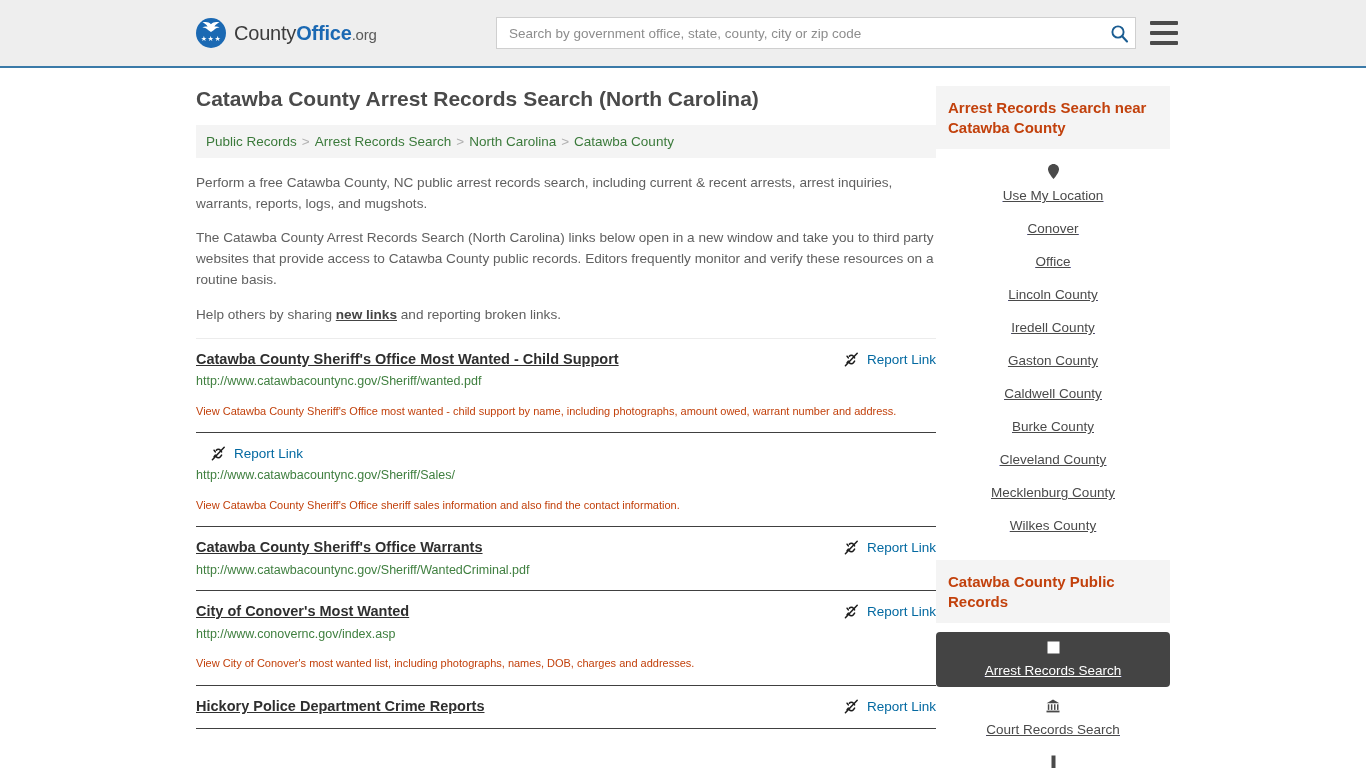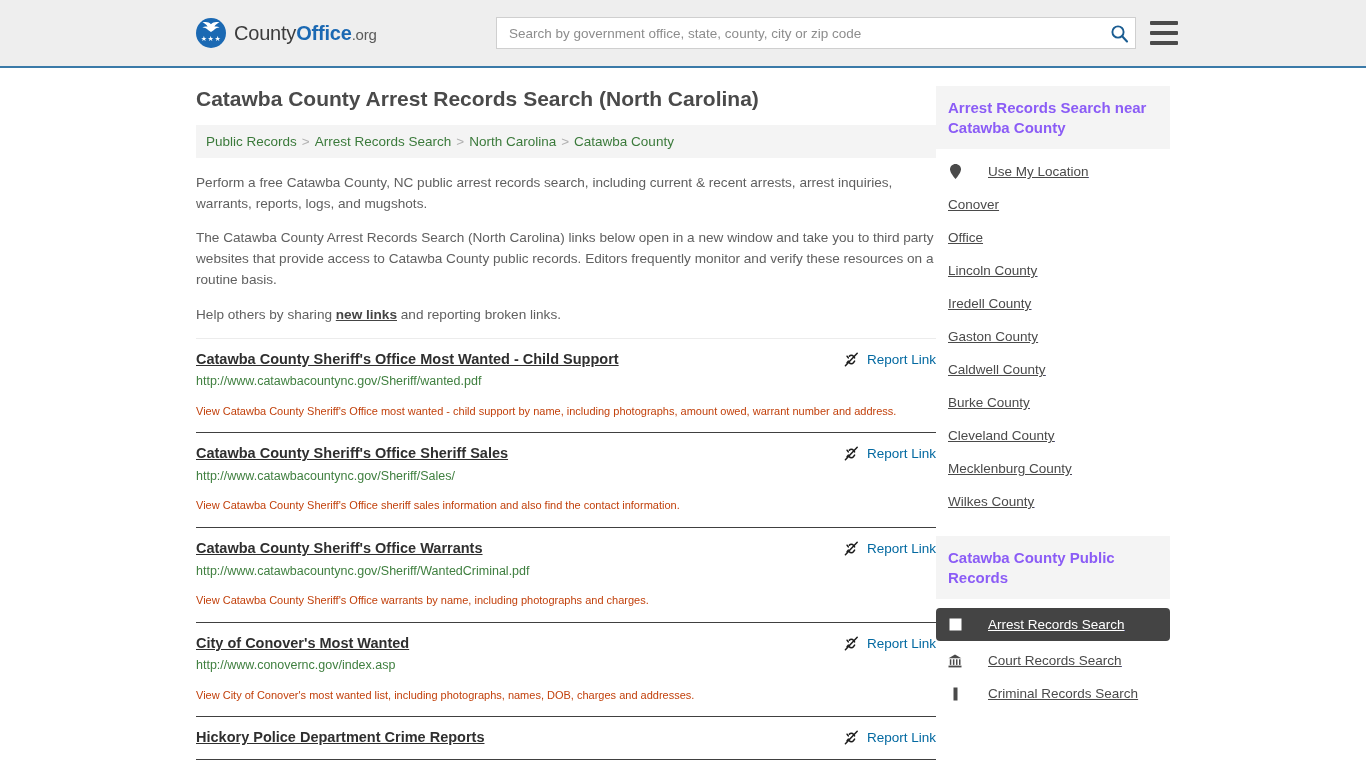--- a/index.html
+++ b/index.html
@@ -178,31 +178,32 @@
     margin-top: 13px;
   }
 
   
   .side-panel { margin-bottom: 18px; }
   .side-head {
     background: #f4f4f4;
     padding: 12px 12px;
     font-size: 15px;
     font-weight: bold;
-    color: #8b5cf6;
+    color: #c2410c;
     line-height: 1.3;
   }
   .side-links { padding-top: 6px; }
   .side-link {
     display: flex;
     align-items: center;
-    gap: 26px;
+    gap: 9px;
     padding: 9px 12px 9px 12px;
     font-size: 13.5px;
     cursor: pointer;
+    flex-direction: column;
   }
   .side-link .txt {
     color: #4a4a4a;
     text-decoration: underline;
   }
   .side-link.active {
     background: #444444;
     border-radius: 4px;
     margin: 3px 0;
   }
@@ -268,21 +269,20 @@
                 <line x1="2.4" y1="14.8" x2="14.2" y2="2.2" stroke="#1d1d1d" stroke-width="1.5" stroke-linecap="round"></line>
               </svg>
               <span class="label">Report Link</span>
             </div>
           </div>
           <div class="result-url">http://www.catawbacountync.gov/Sheriff/wanted.pdf</div>
           <div class="result-desc">View Catawba County Sheriff's Office most wanted - child support by name, including photographs, amount owed, warrant number and address.</div>
         </div>
         <div class="result">
           <div class="result-head">
-            <a class="result-title" href="#">Catawba County Sheriff's Office Sheriff Sales</a>
             <div class="report-link">
               <svg width="17" height="17" viewBox="0 0 17 17">
                 <path d="M6.3 5.2 A2.6 2.6 0 0 1 10.4 5.2 L11.6 6.9" fill="none" stroke="#1d1d1d" stroke-width="1.5" stroke-linecap="round"></path>
                 <path d="M6.3 11.8 A2.6 2.6 0 0 0 10.4 11.8 L11.6 10.1" fill="none" stroke="#1d1d1d" stroke-width="1.5" stroke-linecap="round"></path>
                 <path d="M5.3 6.9 L4.1 5.2" fill="none" stroke="#1d1d1d" stroke-width="1.5" stroke-linecap="round"></path>
                 <path d="M5.3 10.1 L4.1 11.8" fill="none" stroke="#1d1d1d" stroke-width="1.5" stroke-linecap="round"></path>
                 <line x1="2.4" y1="14.8" x2="14.2" y2="2.2" stroke="#1d1d1d" stroke-width="1.5" stroke-linecap="round"></line>
               </svg>
               <span class="label">Report Link</span>
             </div>
@@ -298,21 +298,20 @@
                 <path d="M6.3 5.2 A2.6 2.6 0 0 1 10.4 5.2 L11.6 6.9" fill="none" stroke="#1d1d1d" stroke-width="1.5" stroke-linecap="round"></path>
                 <path d="M6.3 11.8 A2.6 2.6 0 0 0 10.4 11.8 L11.6 10.1" fill="none" stroke="#1d1d1d" stroke-width="1.5" stroke-linecap="round"></path>
                 <path d="M5.3 6.9 L4.1 5.2" fill="none" stroke="#1d1d1d" stroke-width="1.5" stroke-linecap="round"></path>
                 <path d="M5.3 10.1 L4.1 11.8" fill="none" stroke="#1d1d1d" stroke-width="1.5" stroke-linecap="round"></path>
                 <line x1="2.4" y1="14.8" x2="14.2" y2="2.2" stroke="#1d1d1d" stroke-width="1.5" stroke-linecap="round"></line>
               </svg>
               <span class="label">Report Link</span>
             </div>
           </div>
           <div class="result-url">http://www.catawbacountync.gov/Sheriff/WantedCriminal.pdf</div>
-          <div class="result-desc">View Catawba County Sheriff's Office warrants by name, including photographs and charges.</div>
         </div>
         <div class="result">
           <div class="result-head">
             <a class="result-title" href="#">City of Conover's Most Wanted</a>
             <div class="report-link">
               <svg width="17" height="17" viewBox="0 0 17 17">
                 <path d="M6.3 5.2 A2.6 2.6 0 0 1 10.4 5.2 L11.6 6.9" fill="none" stroke="#1d1d1d" stroke-width="1.5" stroke-linecap="round"></path>
                 <path d="M6.3 11.8 A2.6 2.6 0 0 0 10.4 11.8 L11.6 10.1" fill="none" stroke="#1d1d1d" stroke-width="1.5" stroke-linecap="round"></path>
                 <path d="M5.3 6.9 L4.1 5.2" fill="none" stroke="#1d1d1d" stroke-width="1.5" stroke-linecap="round"></path>
                 <path d="M5.3 10.1 L4.1 11.8" fill="none" stroke="#1d1d1d" stroke-width="1.5" stroke-linecap="round"></path>

